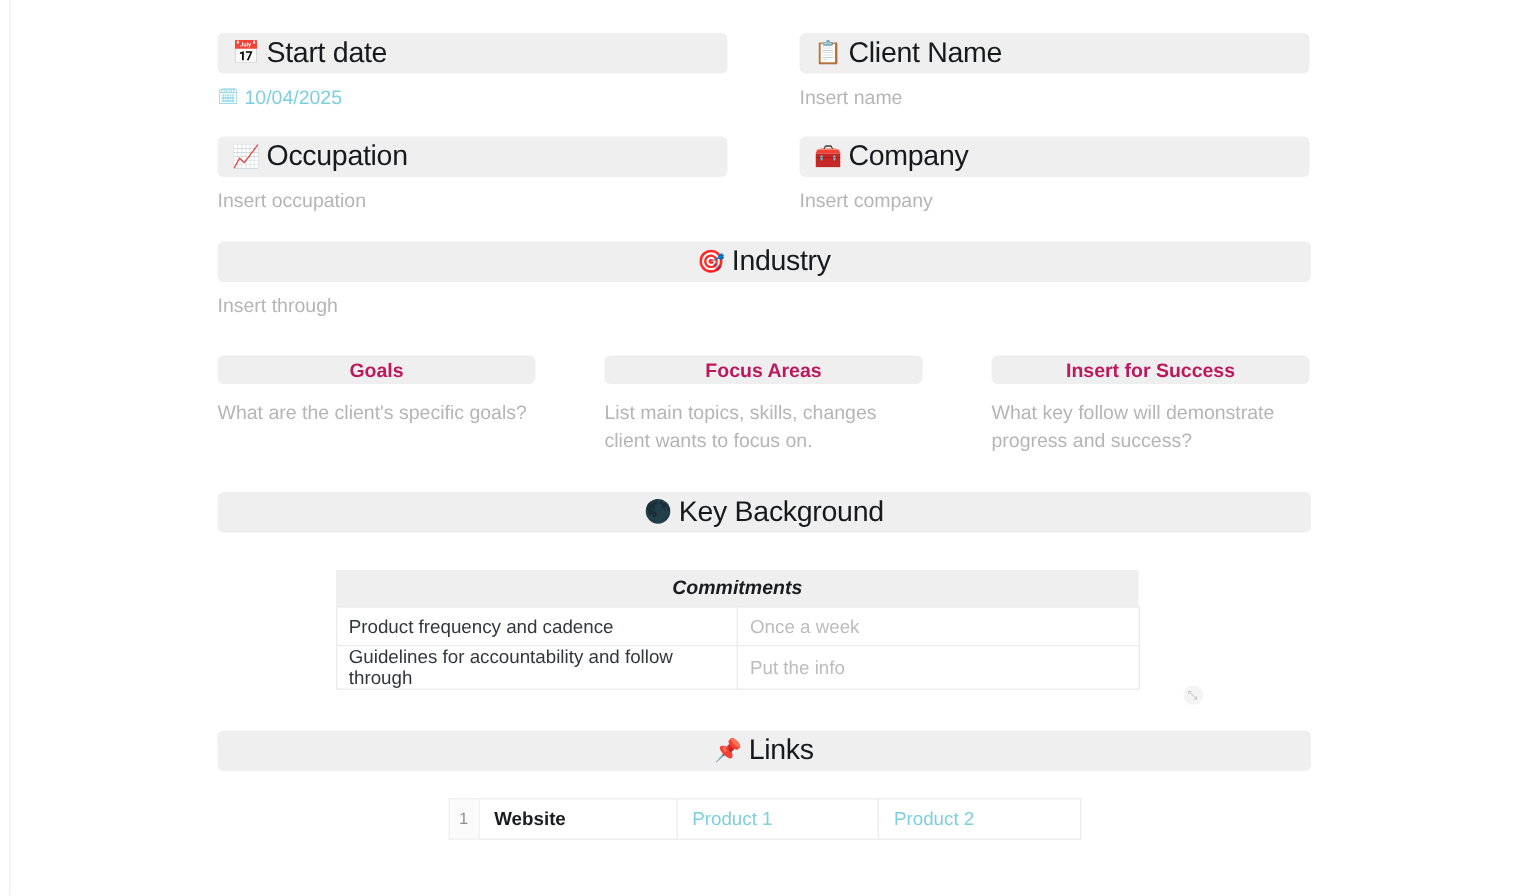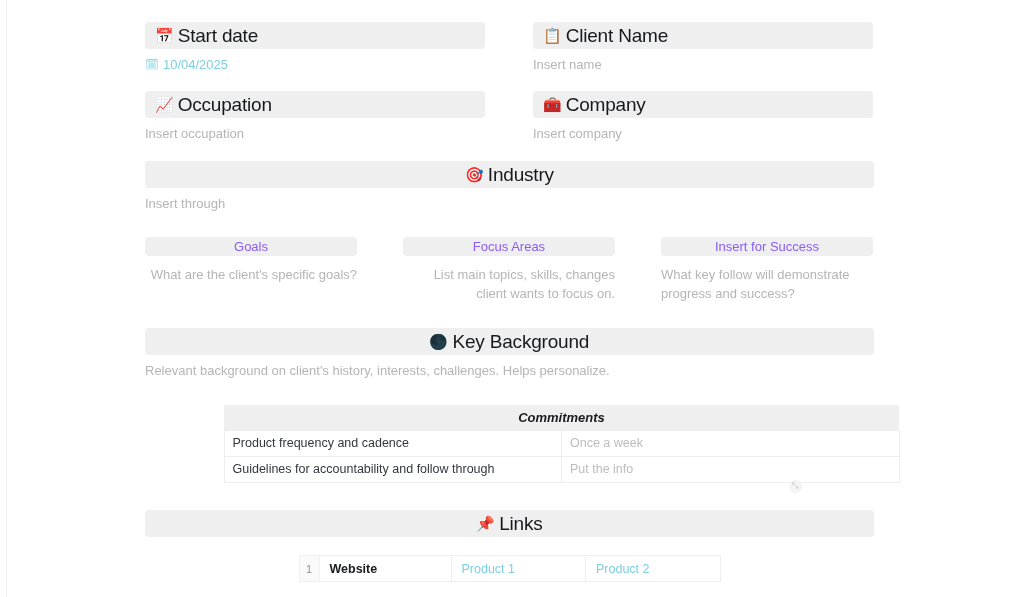--- a/index.html
+++ b/index.html
@@ -99,42 +99,42 @@
   .col3 .band3 {
     background: #efefef;
     border-radius: 4px;
     height: 19px;
     display: flex;
     align-items: center;
     justify-content: center;
   }
   .col3 .band3 span {
     font-size: 13px;
-    font-weight: 400;
-    color: #8b5cf6;
+    font-weight: 700;
+    color: #be185d;
     line-height: 1;
   }
   .col3 .hint3 {
     font-size: 13px;
     color: #b5b5b5;
     line-height: 1.5;
     margin-top: 9px;
   }
-  .ta-center { text-align: right; }
+  .ta-center { text-align: left; }
   .ta-left { text-align: left; }
 
   
   .commit-wrap {
     position: relative;
     width: 572px;
     margin: 0 auto;
   }
   table.commit {
     border-collapse: collapse;
-    width: 676px;
+    width: 536px;
     table-layout: fixed;
   }
   table.commit th.hdr {
     background: #efefef;
     font-size: 13px;
     font-style: italic;
     font-weight: 700;
     color: #1a1c1f;
     height: 25px;
     text-align: center;
@@ -281,21 +281,20 @@
       </div>
     </div>
 
     <div class="gap-md" style="height:24px"></div>
 
     <div>
       <div class="band center">
         <span class="ico">🌑</span>
         <span class="ttl">Key Background</span>
       </div>
-      <div class="hint">Relevant background on client's history, interests, challenges. Helps personalize.</div>
     </div>
 
     <div class="gap-md" style="height:25px"></div>
 
     <div class="commit-wrap">
       <table class="commit">
         <tbody>
             <tr>
           <th class="hdr" colspan="2">Commitments</th>
         </tr>

